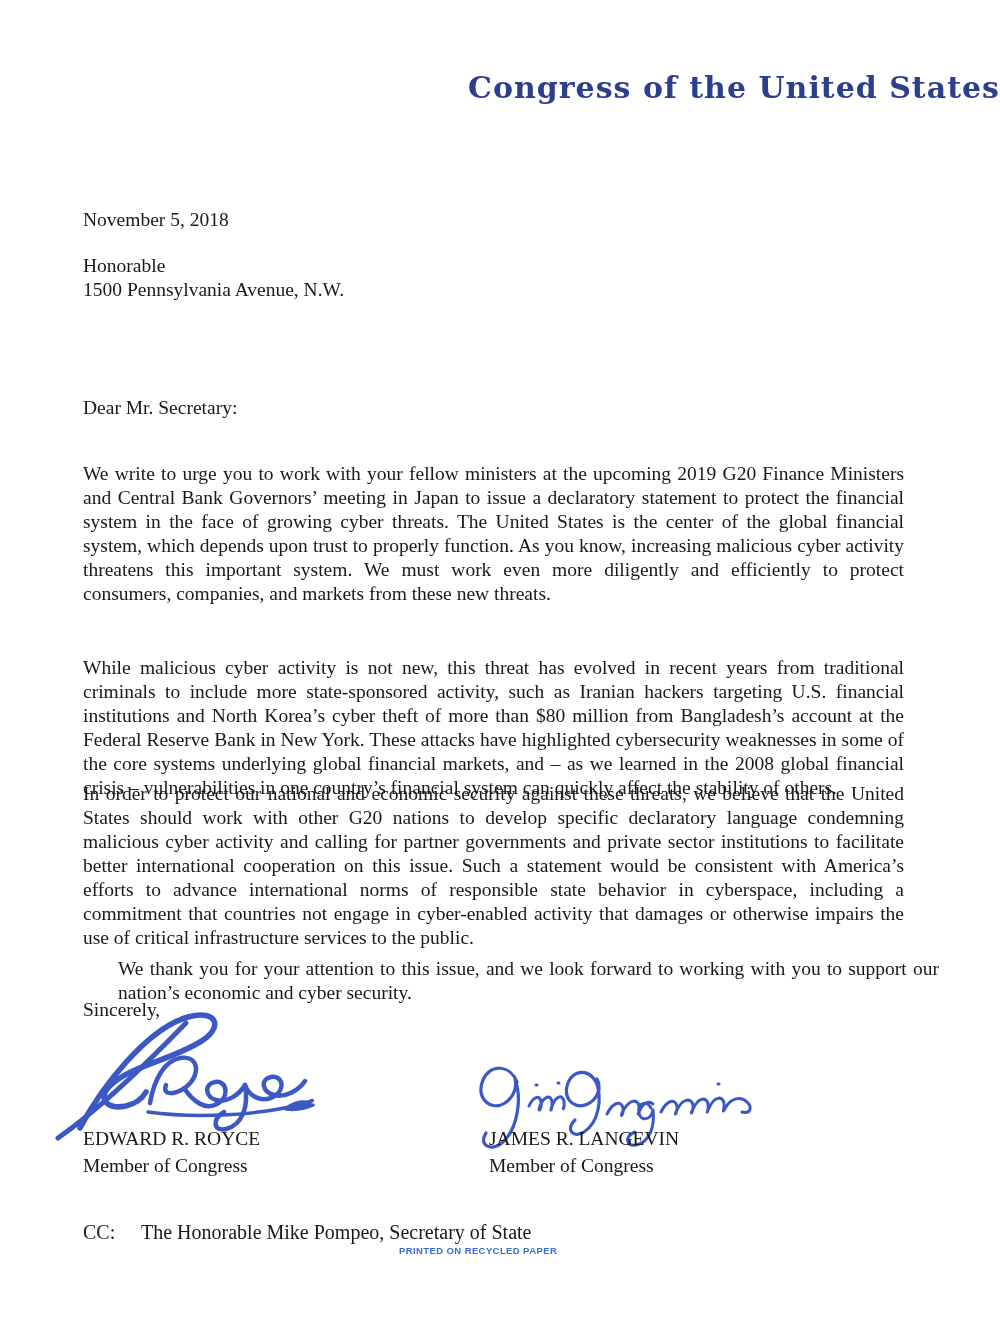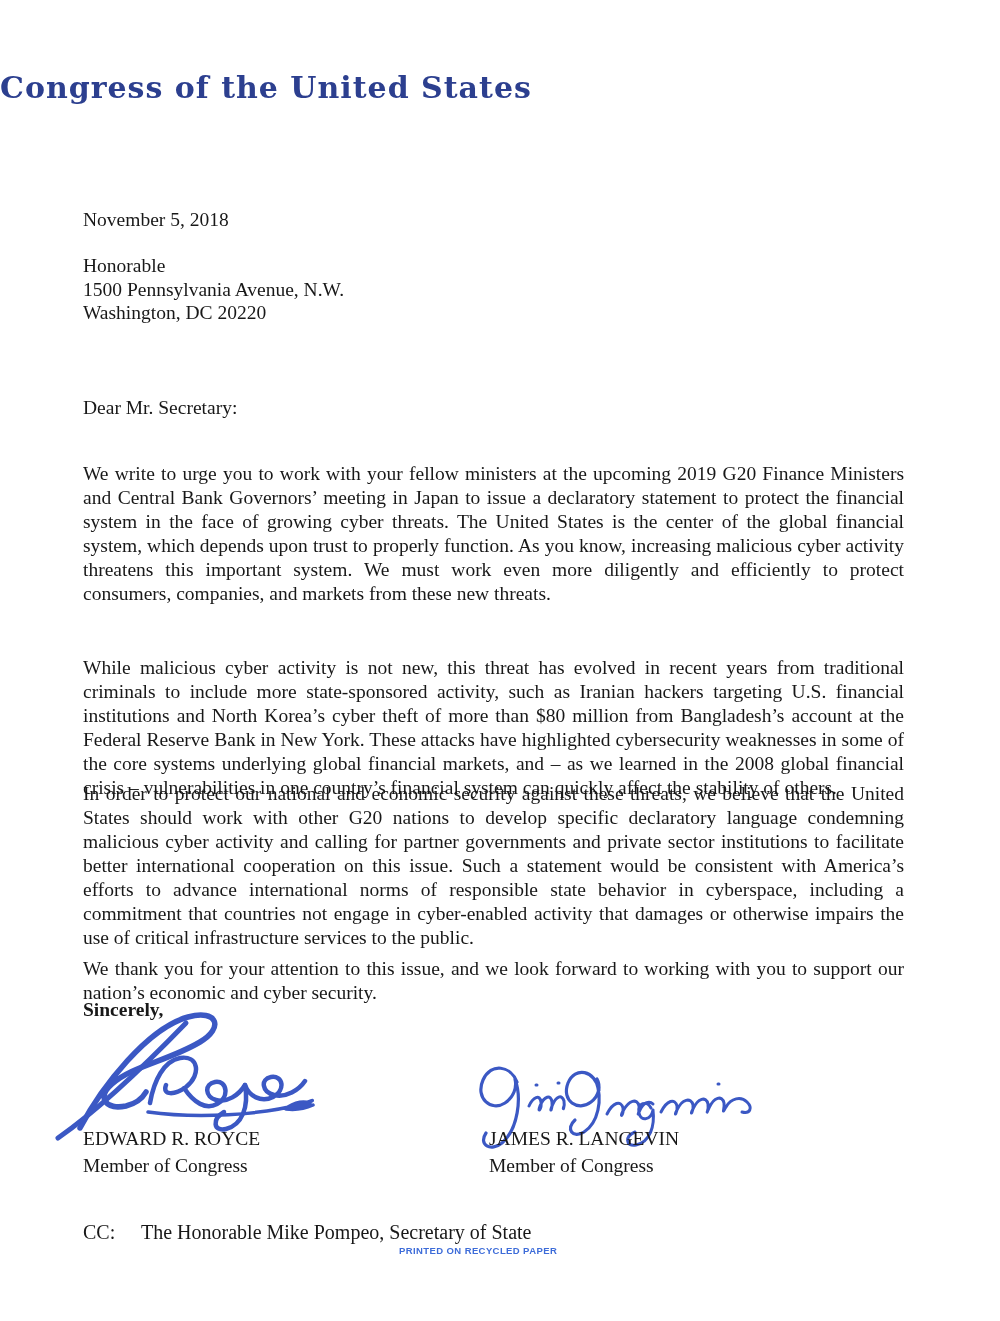--- a/index.html
+++ b/index.html
@@ -1,29 +1,29 @@
 <!DOCTYPE html>
 <html><head>
 <meta charset="utf-8">
 <style>
   html,body { margin:0; padding:0; background:#e8e8e8; }
   .page {
     position:relative; width:1000px; height:1321px; margin:0 auto;
     background:#ffffff; overflow:hidden;
     font-family:"Liberation Serif", serif; color:#181818;
   }
-  .letterhead { position:absolute; top:70px; left:0; width:100%; text-align:left; color:#2c3f8f; }
+  .letterhead { position:absolute; top:70px; left:0; width:100%; text-align:right; color:#2c3f8f; }
   .lh1 { font-family:"DejaVu Serif", serif; font-weight:bold; font-size:30px; letter-spacing:1px; }
   .lh2 { font-family:"DejaVu Serif", serif; font-weight:bold; font-size:21px; letter-spacing:1px; margin-top:5px; }
   .date { position:absolute; left:83px; top:209px; font-size:19.5px; }
   .address { position:absolute; left:83px; top:254px; font-size:19.5px; line-height:23.5px; }
   .salutation { position:absolute; left:83px; top:397px; font-size:19.5px; }
   .para { position:absolute; left:83px; width:821px; font-size:19.5px; line-height:24px; text-align:justify; }
-  #p1 { top:442px; } #p2 { top:636px; } #p3 { top:762px; } #p4 { top:937px; }
-  .closing { position:absolute; left:83px; top:999px; font-size:19.5px;font-weight:bold; }
+  #p1 { top:442px; } #p2 { top:636px; } #p3 { top:762px; } #p4 { top:937px;margin-left:35px; }
+  .closing { position:absolute; left:83px; top:999px; font-size:19.5px; }
   .sig-svg-royce    { position:absolute; left:52px;  top:1008px; }
   .sig-svg-langevin { position:absolute; left:465px; top:1056px; }
   .sig-block { position:absolute; top:1126px; line-height:26.5px; font-size:19.5px; }
   .sig-block-left  { left:83px; }
   .sig-block-right { left:489px; }
   .cc { position:absolute; left:83px; top:1221px; font-size:20px; }
   .cc-label { display:inline-block; width:58px; }
   .footer-note {
     position:absolute; left:399px; top:1245px;
     font-family:"Liberation Sans", sans-serif; font-size:9.5px; font-weight:bold;
@@ -38,21 +38,20 @@
 
   <div class="letterhead">
     <div class="lh1">Congress of the United States</div>
   </div>
 
   <div class="date">November 5, 2018</div>
 
   <div class="address">
     <div>Honorable</div>
     <div>1500 Pennsylvania Avenue, N.W.</div>
-    <div>Washington, DC 20220</div>
   </div>
 
   <div class="salutation">Dear Mr. Secretary:</div>
 
   <p class="para" id="p1">We write to urge you to work with your fellow ministers at the upcoming 2019 G20 Finance Ministers and Central Bank Governors’ meeting in Japan to issue a declaratory statement to protect the financial system in the face of growing cyber threats. The United States is the center of the global financial system, which depends upon trust to properly function. As you know, increasing malicious cyber activity threatens this important system. We must work even more diligently and efficiently to protect consumers, companies, and markets from these new threats.</p>
   <p class="para" id="p2">While malicious cyber activity is not new, this threat has evolved in recent years from traditional criminals to include more state-sponsored activity, such as Iranian hackers targeting U.S. financial institutions and North Korea’s cyber theft of more than $80 million from Bangladesh’s account at the Federal Reserve Bank in New York. These attacks have highlighted cybersecurity weaknesses in some of the core systems underlying global financial markets, and – as we learned in the 2008 global financial crisis – vulnerabilities in one country’s financial system can quickly affect the stability of others.</p>
   <p class="para" id="p3">In order to protect our national and economic security against these threats, we believe that the United States should work with other G20 nations to develop specific declaratory language condemning malicious cyber activity and calling for partner governments and private sector institutions to facilitate better international cooperation on this issue. Such a statement would be consistent with America’s efforts to advance international norms of responsible state behavior in cyberspace, including a commitment that countries not engage in cyber-enabled activity that damages or otherwise impairs the use of critical infrastructure services to the public.</p>
   <p class="para" id="p4">We thank you for your attention to this issue, and we look forward to working with you to support our nation’s economic and cyber security.</p>
 
   <div class="closing">Sincerely,</div>

